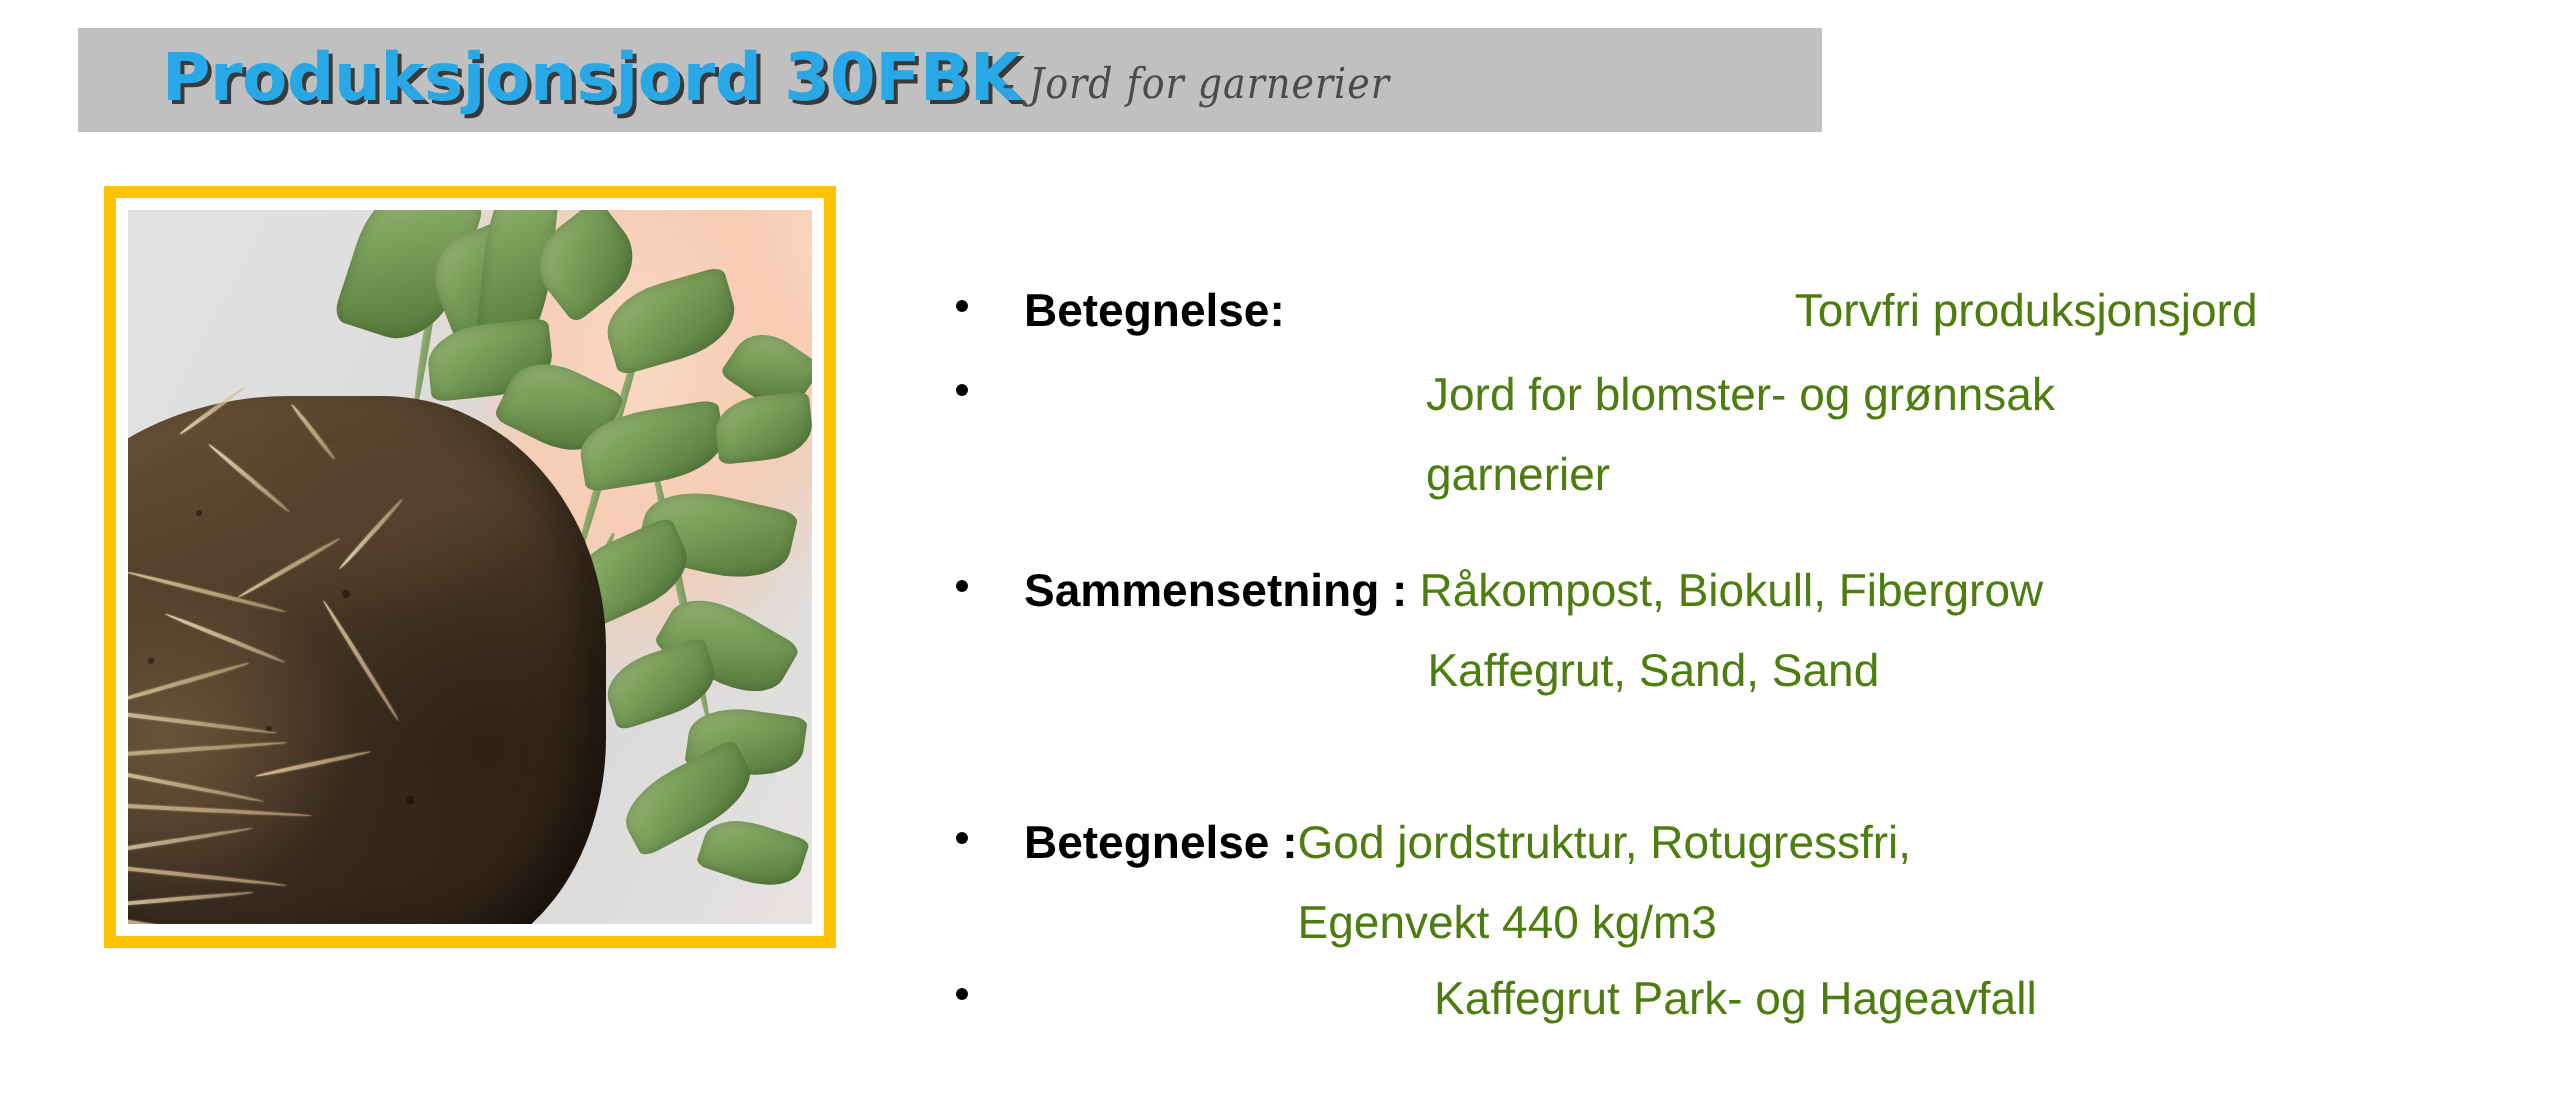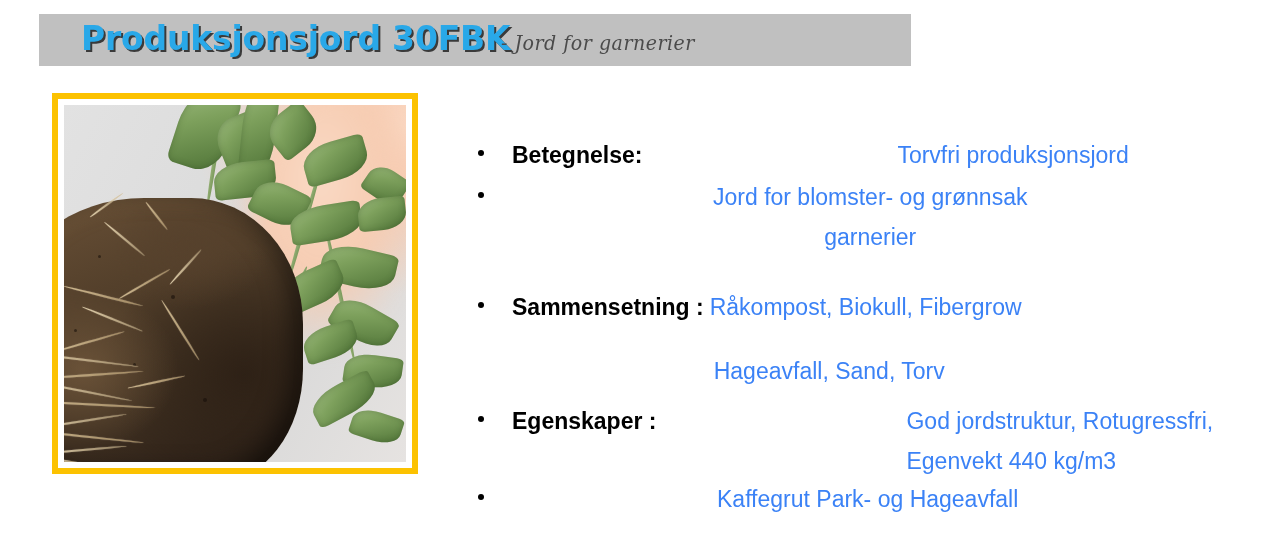--- a/index.html
+++ b/index.html
@@ -162,41 +162,41 @@
     flex: 0 0 auto;
     padding-left: 50px;
     font-size: 23px;
     font-weight: bold;
     color: #000000;
     line-height: 30px;
     white-space: nowrap;
   }
   .value {
     font-size: 23px;
-    color: #3b82f6;
+    color: #4d7c0f;
     line-height: 30px;
     white-space: nowrap;
   }
   .value-lines {
     display: flex;
     flex-direction: column;
   }
   .value-lines .value + .value { margin-top: 10px; }
 
   
   .g1 { position: absolute; left: 0;  top: 0; margin-top: 44px;   }
   .g2 { position: absolute; left: 0;  top: 86px; }
-  .g3 { position: absolute; left: 0;  top: 196px; }
+  .g3 { position: absolute; left: 0;  top: 184px; }
   .g4 { position: absolute; left: 0;  top: 310px; }
   .g5 { position: absolute; left: 0;  top: 388px; }
 
   .col-v1 { margin-left: 255px; }
-  .col-v2 { margin-left: 251px; text-align: center; }
-  .col-v3 { margin-left: 6px; gap: 24px; }
-  .col-v4 { margin-left: 250px; }
+  .col-v2 { margin-left: 251px; }
+  .col-v3 { margin-left: 6px; }
+  .col-v4 { }
   .col-v5 { margin-left: 255px; }
   .indent3 { padding-left: 4px; }
 </style>
 </head>
 <body>
 
 <div class="banner">
   <div class="banner-title">Produksjonsjord 30FBK</div>
   <div class="banner-subtitle">-  Jord for garnerier</div>
 </div>
@@ -275,27 +275,27 @@
       <span class="value">Jord for blomster- og grønnsak</span>
       <span class="value">garnerier</span>
     </span>
   </div>
 
   <div class="row g3">
     <span class="bullet-dot"></span>
     <span class="label">Sammensetning :</span>
     <span class="value-lines col-v3">
       <span class="value">Råkompost, Biokull, Fibergrow</span>
-      <span class="value indent3">Hageavfall, Sand, Torv</span>
+      <span class="value indent3">Kaffegrut, Sand, Sand</span>
     </span>
   </div>
 
   <div class="row g4">
     <span class="bullet-dot"></span>
-    <span class="label">Egenskaper :</span>
+    <span class="label">Betegnelse :</span>
     <span class="value-lines col-v4">
       <span class="value">God jordstruktur,  Rotugressfri,</span>
       <span class="value">Egenvekt 440 kg/m3</span>
     </span>
   </div>
 
   <div class="row g5">
     <span class="bullet-dot"></span>
     <span class="value col-v5">Kaffegrut Park- og Hageavfall</span>
   </div>

